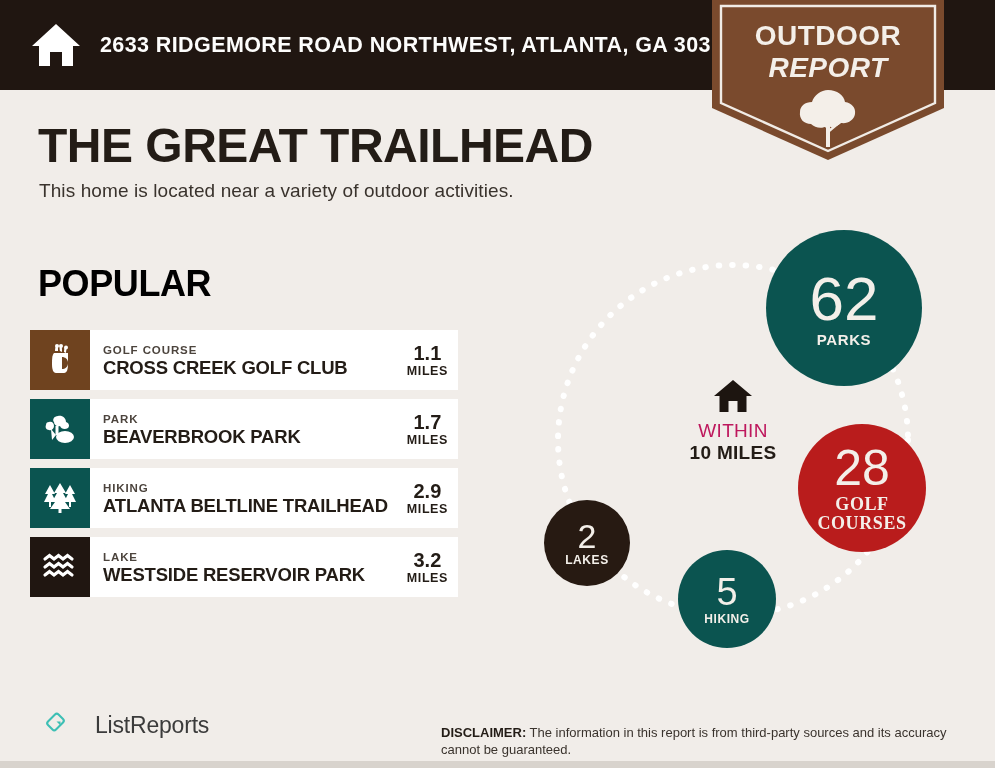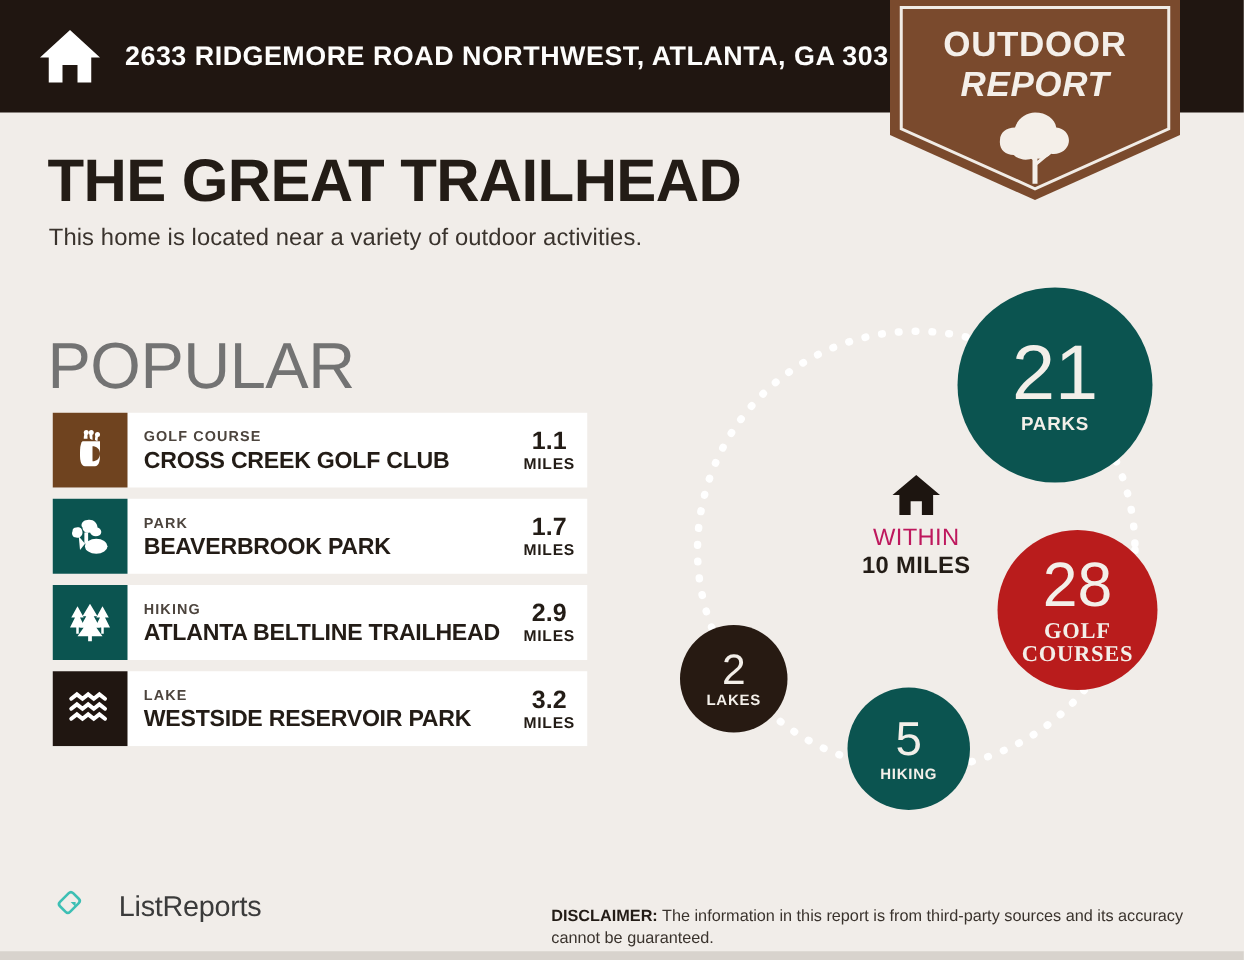--- a/index.html
+++ b/index.html
@@ -34,25 +34,25 @@
     position:absolute;left:38px;top:118px;
     font-size:48px;font-weight:bold;color:#231c16;letter-spacing:-.5px;
     white-space:nowrap;
   }
   .subtitle{
     position:absolute;left:39px;top:180px;
     font-size:19px;color:#3a332d;letter-spacing:.1px;white-space:nowrap;
   }
   .popular{
     position:absolute;left:38px;top:263px;
-    font-size:52px;font-weight:normal;color:#737373;letter-spacing:-.4px;
-  }
-
-  
-  .list{position:absolute;left:42px;top:330px;width:428px;height:267px;overflow:hidden;}
+    font-size:36px;font-weight:bold;color:#000000;letter-spacing:-.4px;
+  }
+
+  
+  .list{position:absolute;left:30px;top:330px;width:428px;height:267px;overflow:hidden;}
   .row{position:relative;display:flex;align-items:stretch;height:60px;margin-bottom:9px;background:#ffffff;}
   .tile{width:60px;height:60px;flex:0 0 60px;display:flex;align-items:center;justify-content:center;}
   .tile svg{display:block;}
   .row-body{flex:1 1 auto;display:flex;align-items:center;justify-content:space-between;padding:0 10px 0 13px;min-width:0;}
   .row-texts{min-width:0;padding-top:2px;}
   .cat{font-size:11.5px;font-weight:bold;color:#4c443d;letter-spacing:.9px;line-height:13px;}
   .name{font-size:18.5px;font-weight:bold;color:#231c16;letter-spacing:-.2px;line-height:21px;}
   .dist{flex:0 0 auto;text-align:center;padding-left:8px;}
   .dist-num{font-size:20px;font-weight:bold;color:#231c16;line-height:21px;}
   .dist-unit{font-size:12.5px;font-weight:bold;color:#231c16;letter-spacing:.6px;line-height:14px;}
@@ -227,21 +227,21 @@
     </div>
 
   </div>
 
   <div class="diagram">
     <svg width="450" height="420" viewBox="0 0 450 420">
       <circle cx="205" cy="212" r="175" fill="none" stroke="#ffffff" stroke-width="6" stroke-linecap="round" stroke-dasharray="0.5 13"></circle>
     </svg>
 
     <div class="bubble b-parks">
-      <div class="b-num">21</div>
+      <div class="b-num">62</div>
       <div class="b-lab">PARKS</div>
     </div>
 
     <div class="bubble b-golf">
       <div class="b-num">28</div>
       <div class="b-lab">
         <span>GOLF</span><br>
         <span>COURSES</span>
       </div>
     </div>

